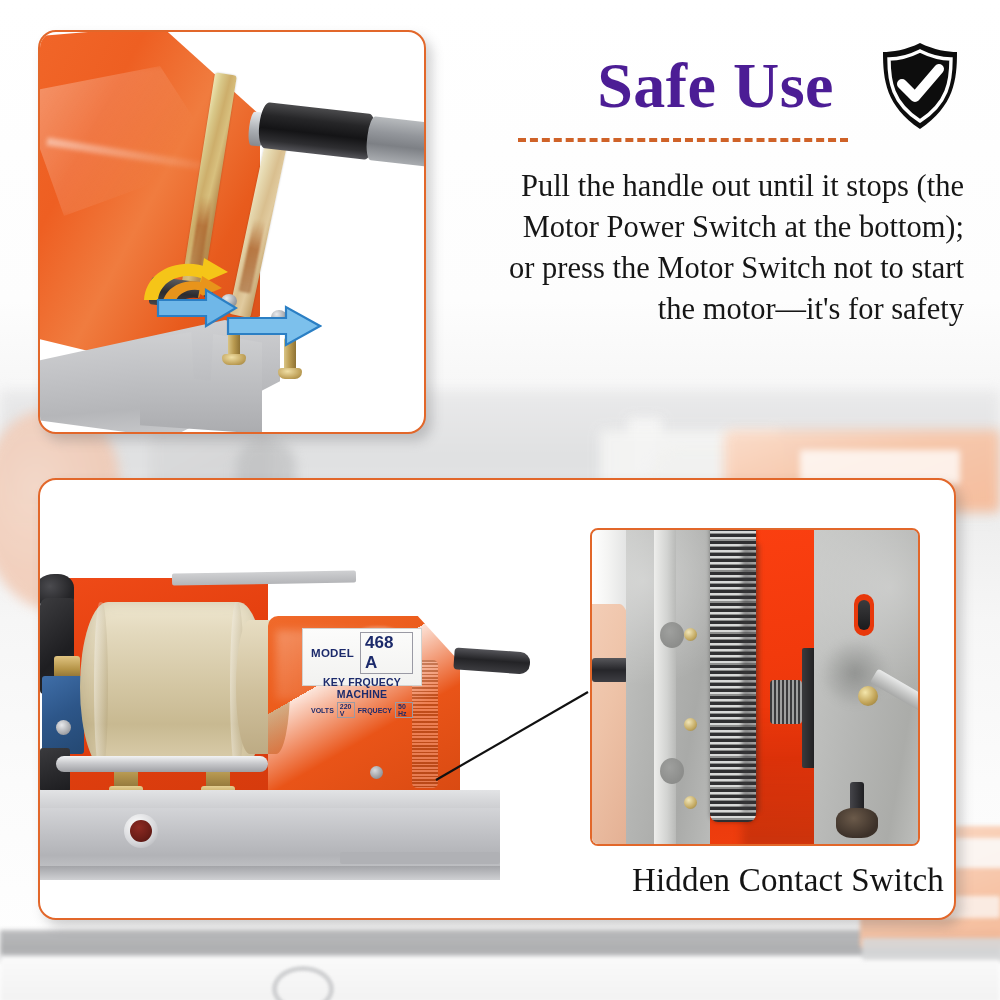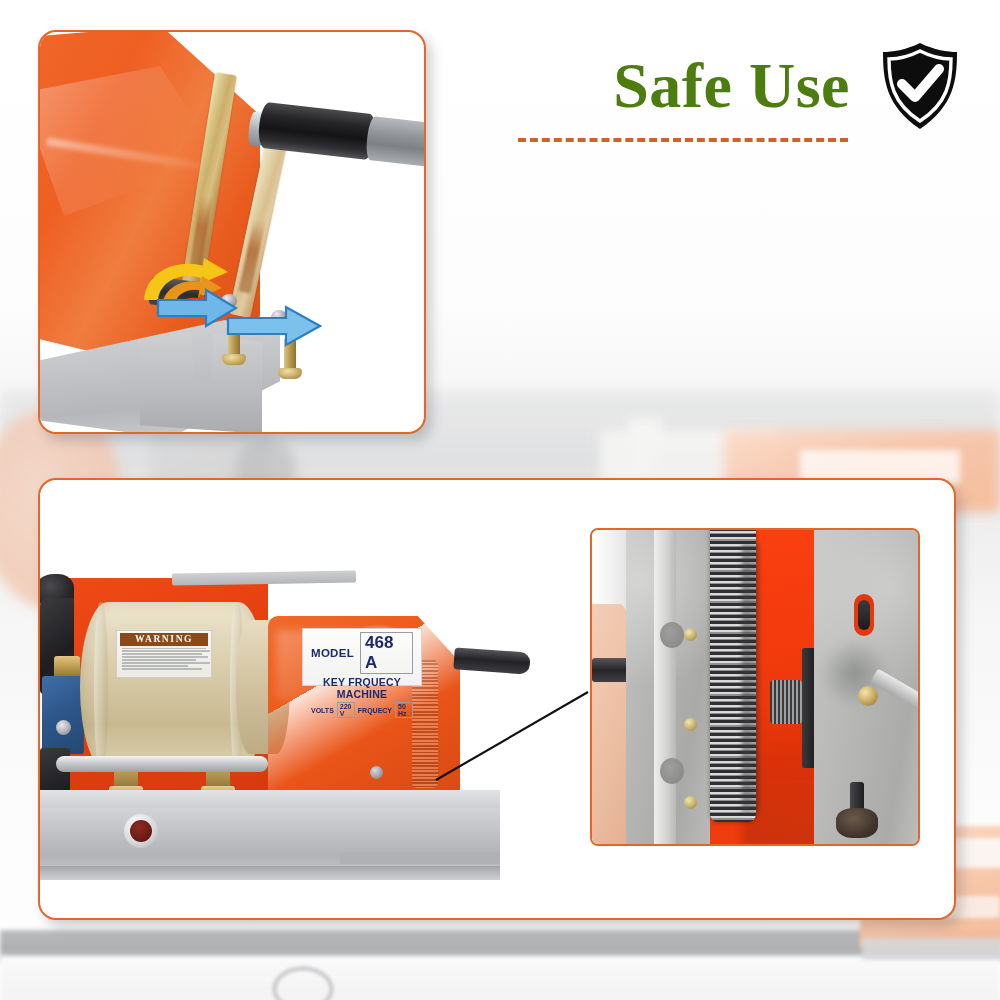--- a/index.html
+++ b/index.html
@@ -118,24 +118,24 @@
 
   
   #header {
     position: absolute; left: 440px; top: 42px; width: 522px; height: 110px;
   }
   #title-row {
     position: absolute; left: 0; top: 0; width: 522px; height: 88px;
     display: flex; align-items: center; justify-content: flex-end;
   }
   #title-text {
-    font-size: 64px; font-weight: bold; color: #4d7c0f;
+    font-size: 64px; font-weight: bold; color: #4c1d95;
     letter-spacing: .5px; line-height: 1;
     font-family: "Liberation Serif", serif;
-    margin-right: 28px;
+    margin-right: 44px;
   }
   #shield-icon { width: 84px; height: 92px; flex: 0 0 auto; }
   #title-divider {
     position: absolute; left: 78px; top: 96px; width: 330px; height: 0;
     border-top: 4px dashed #cf6228;
   }
 
   
   #description {
     position: absolute; left: 440px; top: 166px; width: 524px;
@@ -603,20 +603,26 @@
         <svg viewBox="0 0 84 92" width="84" height="92" aria-hidden="true">
           <path d="M42 3 C28 10 14 12 5 12 C5 40 8 66 42 89 C76 66 79 40 79 12 C70 12 56 10 42 3 Z" fill="#0d0d0d"></path>
           <path d="M42 11 C30 17 18 19 11 19 C11 41 14 63 42 81 C70 63 73 41 73 19 C66 19 54 17 42 11 Z" fill="none" stroke="#ffffff" stroke-width="3.4"></path>
           <path d="M24 44 L37 57 L61 29" fill="none" stroke="#ffffff" stroke-width="10" stroke-linecap="round" stroke-linejoin="round"></path>
         </svg>
       </span>
     </div>
     <div id="title-divider"></div>
   </div>
 
+  <div id="description">
+    <div>Pull the handle out until it stops (the</div>
+    <div>Motor Power Switch at the bottom);</div>
+    <div>or press the Motor Switch not to start</div>
+    <div>the motor—it's for safety</div>
+  </div>
 
   <div class="panel" id="panel-top">
     <div id="tp-art">
 
       <div class="tp-body"></div>
       <div class="tp-body-gloss"></div>
       <div class="tp-body-crease"></div>
 
       <div class="tp-base"></div>
       <div class="tp-base-front"></div>
@@ -678,33 +684,20 @@
       <div class="mp-vise-blue"></div>
       <div class="mp-vise-screw"></div>
       <div class="mp-vise-black-lo"></div>
 
       <div id="mp-motor"></div>
       <div class="mp-motor-band" style="left:54px;"></div>
       <div class="mp-motor-band" style="left:190px;"></div>
       <div id="mp-motor-endcap"></div>
       <div id="mp-motor-shaft"></div>
 
-      <div id="mp-warning">
-        <div id="mp-warning-bar">
-          <span id="mp-warning-title">WARNING</span>
-        </div>
-        <div class="mp-warn-line" style="width:84px"></div>
-        <div class="mp-warn-line" style="width:88px"></div>
-        <div class="mp-warn-line" style="width:80px"></div>
-        <div class="mp-warn-line" style="width:86px"></div>
-        <div class="mp-warn-line" style="width:74px"></div>
-        <div class="mp-warn-line" style="width:88px"></div>
-        <div class="mp-warn-line" style="width:66px"></div>
-        <div class="mp-warn-line" style="width:80px"></div>
-      </div>
 
       <div class="mp-foot" style="left:74px; top:276px;"></div>
       <div class="mp-foot-base" style="left:69px; top:306px;"></div>
       <div class="mp-foot" style="left:166px; top:276px;"></div>
       <div class="mp-foot-base" style="left:161px; top:306px;"></div>
       <div id="mp-rail"></div>
 
       <div id="mp-gearbox"></div>
       <div id="mp-gearbox-gloss"></div>
       <div id="mp-gearbox-dimple"></div>
@@ -764,16 +757,17 @@
         <div class="in-casting-right"></div>
         <div class="in-casting-shadow"></div>
         <div id="in-slot"></div>
         <div id="in-slot-inner"></div>
         <div id="in-screw-gold"></div>
         <div id="in-bar-diag"></div>
         <div id="in-dark-shaft"></div>
         <div id="in-dark-collar"></div>
       </div>
 
+      <div id="inset-caption">Hidden Contact Switch</div>
     </div>
   </div>
 
 </div>
 
 </body></html>

